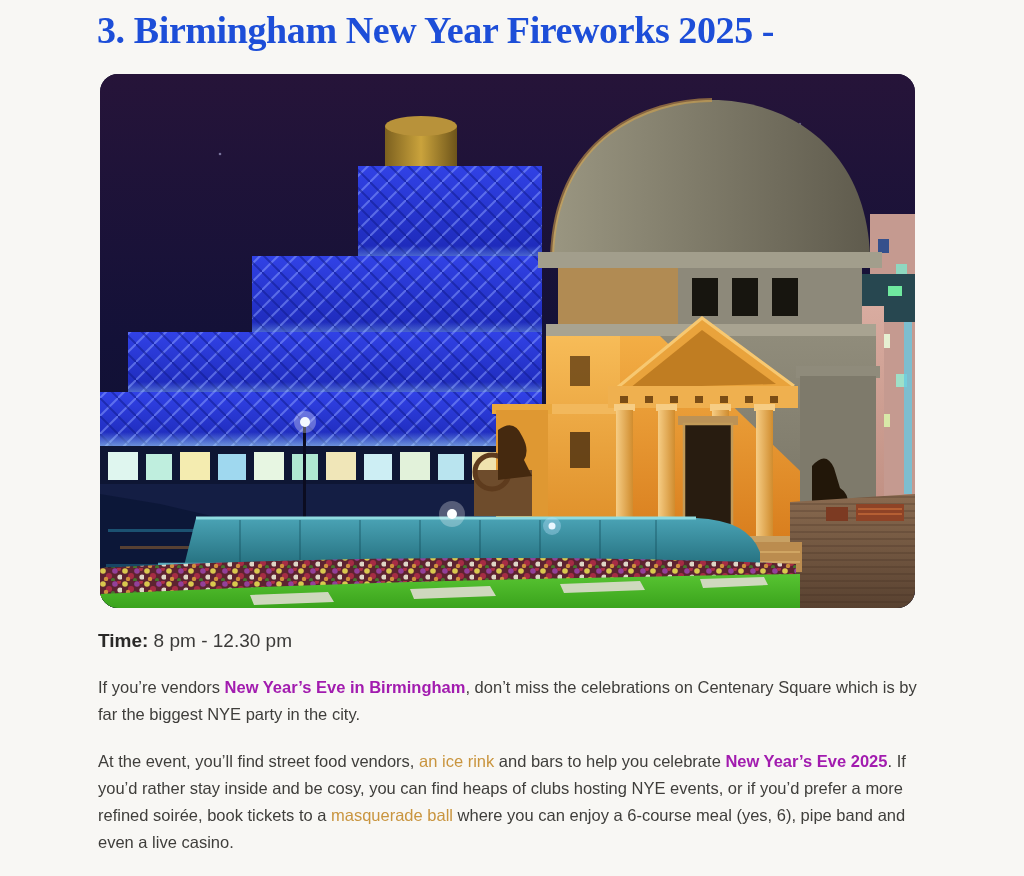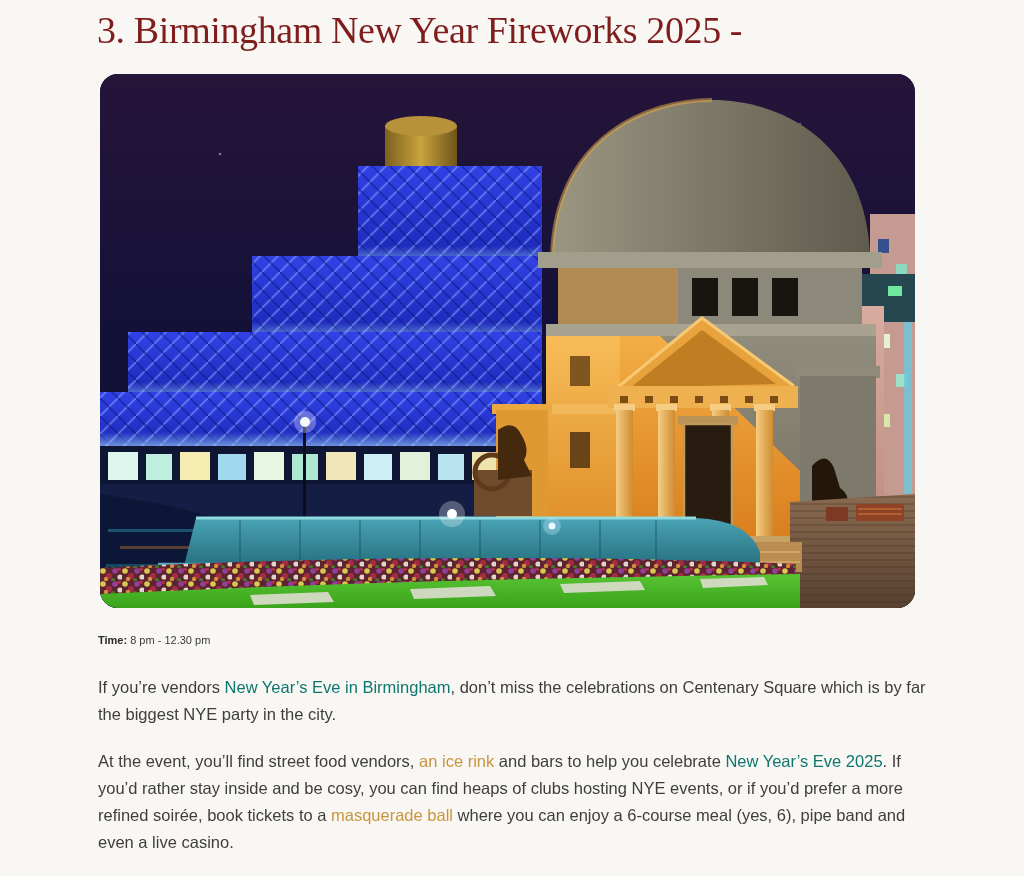--- a/index.html
+++ b/index.html
@@ -7,51 +7,51 @@
     width:1024px;height:876px;overflow:hidden;
     background:#f8f7f4;
     font-family:"Liberation Sans", sans-serif;
     -webkit-font-smoothing:antialiased;
   }
   .page{position:relative;width:1024px;height:876px;background:#f8f7f4;}
   .article-title{
     margin:6px 86px 0 97px;
     max-width:845px;
     font-family:"Liberation Serif", serif;
-    font-weight:400;
+    font-weight:700;
     font-size:38px;
     line-height:48px;
     letter-spacing:-0.4px;
-    color:#7f1d1d;
+    color:#1d4ed8;
   }
   .article-title span{display:block;}
   .photo-wrap{
     margin:20px 0 0 100px;
     width:815px;height:534px;
     border-radius:18px;
     overflow:hidden;
     background:#10102e;
   }
   .photo-wrap svg{display:block;}
   .content{padding:0 86px 0 98px;}
   .meta-line{
     margin:19px 0 0 0;
-    font-size:11px;
+    font-size:19px;
     line-height:27px;
     color:#3c3b39;
   }
   .meta-line .lbl{font-weight:700;color:#2a2927;}
   p.body-para{
     margin:20px 0 0 0;
     max-width:843px;
     font-size:16.5px;
     line-height:27px;
     color:#3f3e3b;
   }
-  p.body-para .bold{font-weight:400;color:#0f766e;}
+  p.body-para .bold{font-weight:700;color:#a21caf;}
   p.body-para .italic{}
   p.body-para a.link{color:#c9953f;text-decoration:none;cursor:pointer;}
 </style>
 </head>
 <body>
 
 <div class="page">
 
   <h1 class="article-title">
     <span>3. Birmingham New Year Fireworks 2025 -</span>

